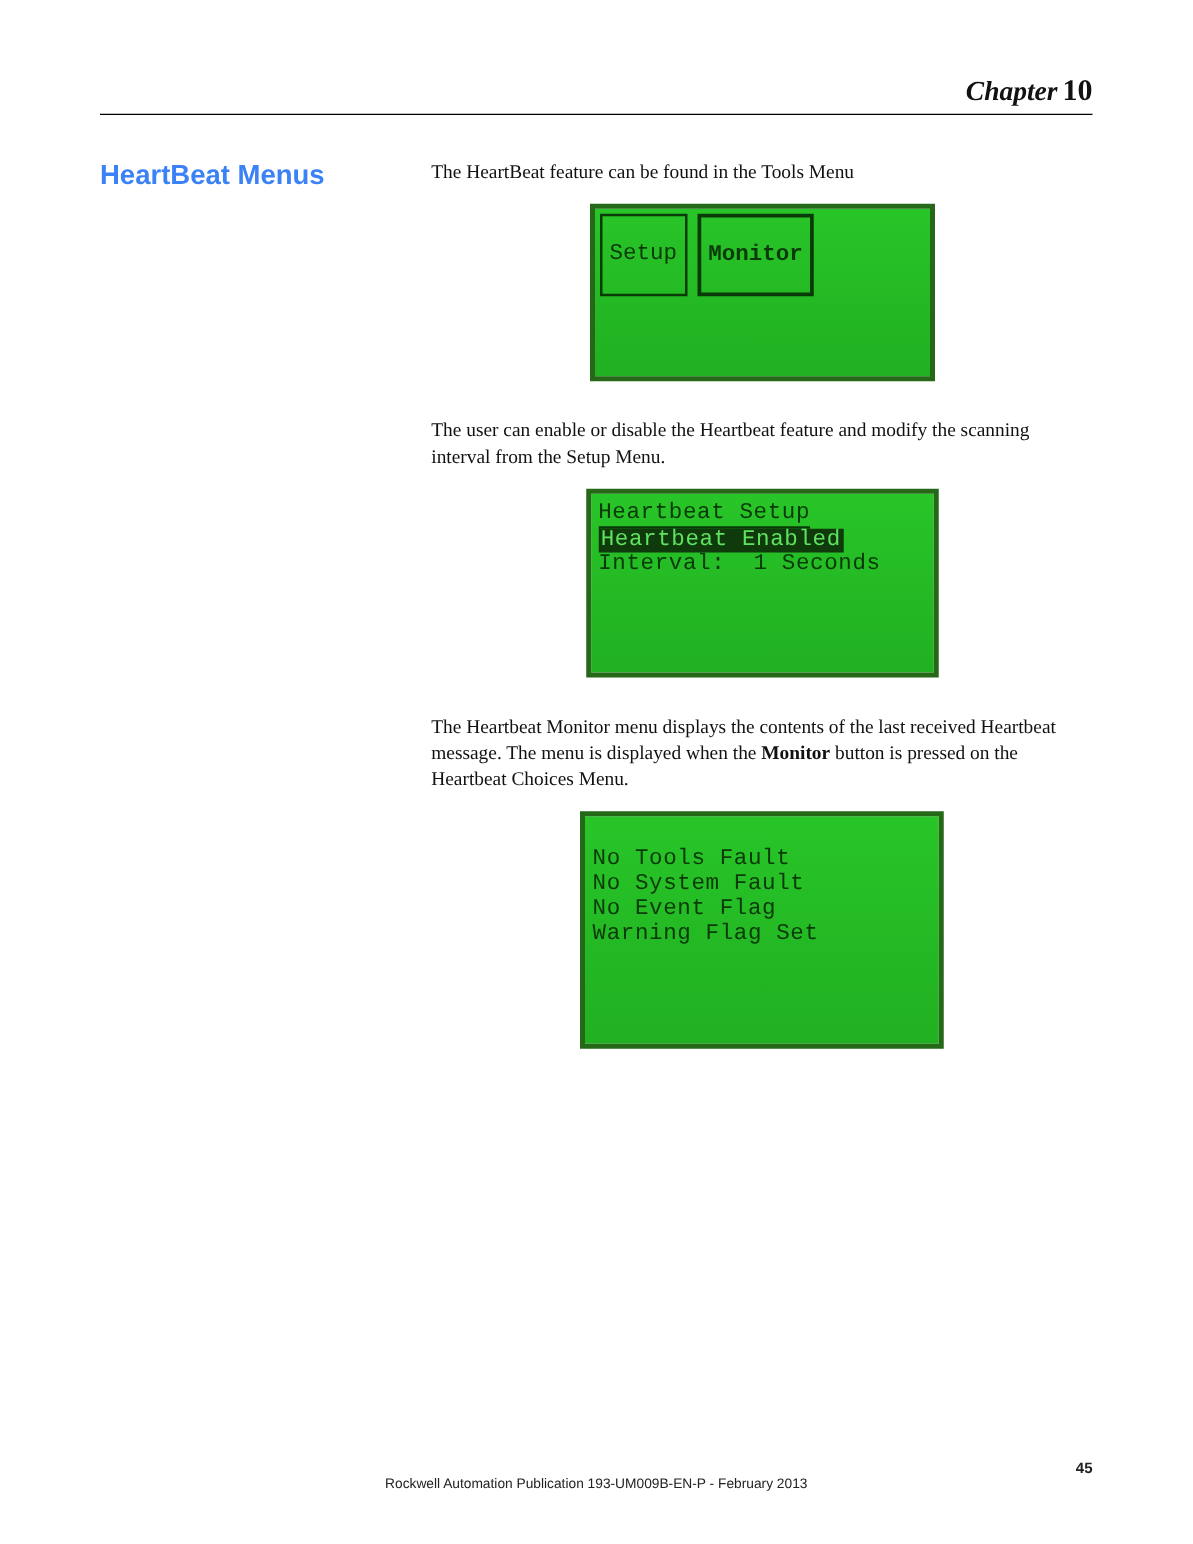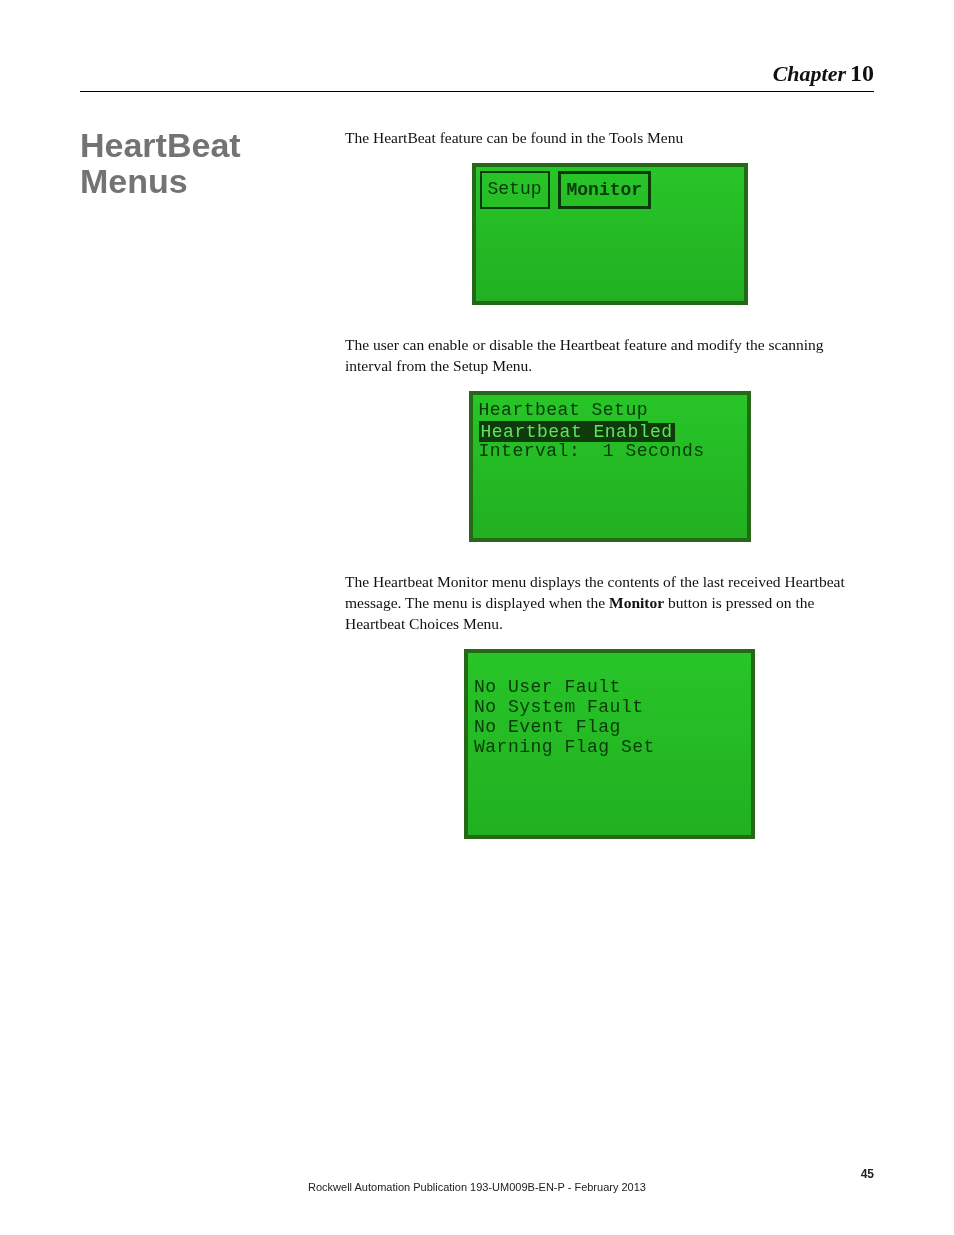--- a/index.html
+++ b/index.html
@@ -50,22 +50,22 @@
     display: flex;
     align-items: flex-start;
   }
 
   .left-col { width: 265px; flex: 0 0 265px; }
   .right-col { flex: 1; }
 
   .section-title {
     font-family: Arial, Helvetica, sans-serif;
     font-weight: bold;
-    font-size: 34px;
-    color: #737373;
+    font-size: 22px;
+    color: #3b82f6;
     margin: 0;
     line-height: 1.05;
   }
 
   .body-para {
     font-family: Georgia, "Times New Roman", serif;
     font-size: 15.5px;
     line-height: 1.35;
     margin: 0 0 14px 0;
     color: #111;
@@ -105,21 +105,21 @@
   .lcd-underline {
     border-bottom: 2px solid #0a3a08;
     display: inline-block;
   }
 
   
   .lcd1 { width: 276px; height: 142px; }
   .tab-row { display: flex; gap: 8px; padding: 4px; }
   .tab-btn {
     border: 2px solid #0a3a08;
-    padding: 6px 6px;
+    padding: 20px 6px;
     font-family: "Courier New", monospace;
     font-size: 18px;
     color: #0a3a08;
     background: transparent;
   }
   .tab-btn.active {
     border-width: 3px;
     font-weight: bold;
   }
 
@@ -186,21 +186,21 @@
         </div>
       </div>
 
       <p class="body-para">
         <span>The Heartbeat Monitor menu displays the contents of the last received Heartbeat message. The menu is displayed when the </span><strong>Monitor</strong><span> button is pressed on the Heartbeat Choices Menu.</span>
       </p>
 
       <div class="lcd lcd3">
         <div class="lcd-inner">
           <div class="lcd-line">&nbsp;</div>
-          <div class="lcd-line">No User Fault</div>
+          <div class="lcd-line">No Tools Fault</div>
           <div class="lcd-line">No System Fault</div>
           <div class="lcd-line">No Event Flag</div>
           <div class="lcd-line">Warning Flag Set</div>
         </div>
       </div>
 
     </div>
   </div>
 
   <div class="footer">

